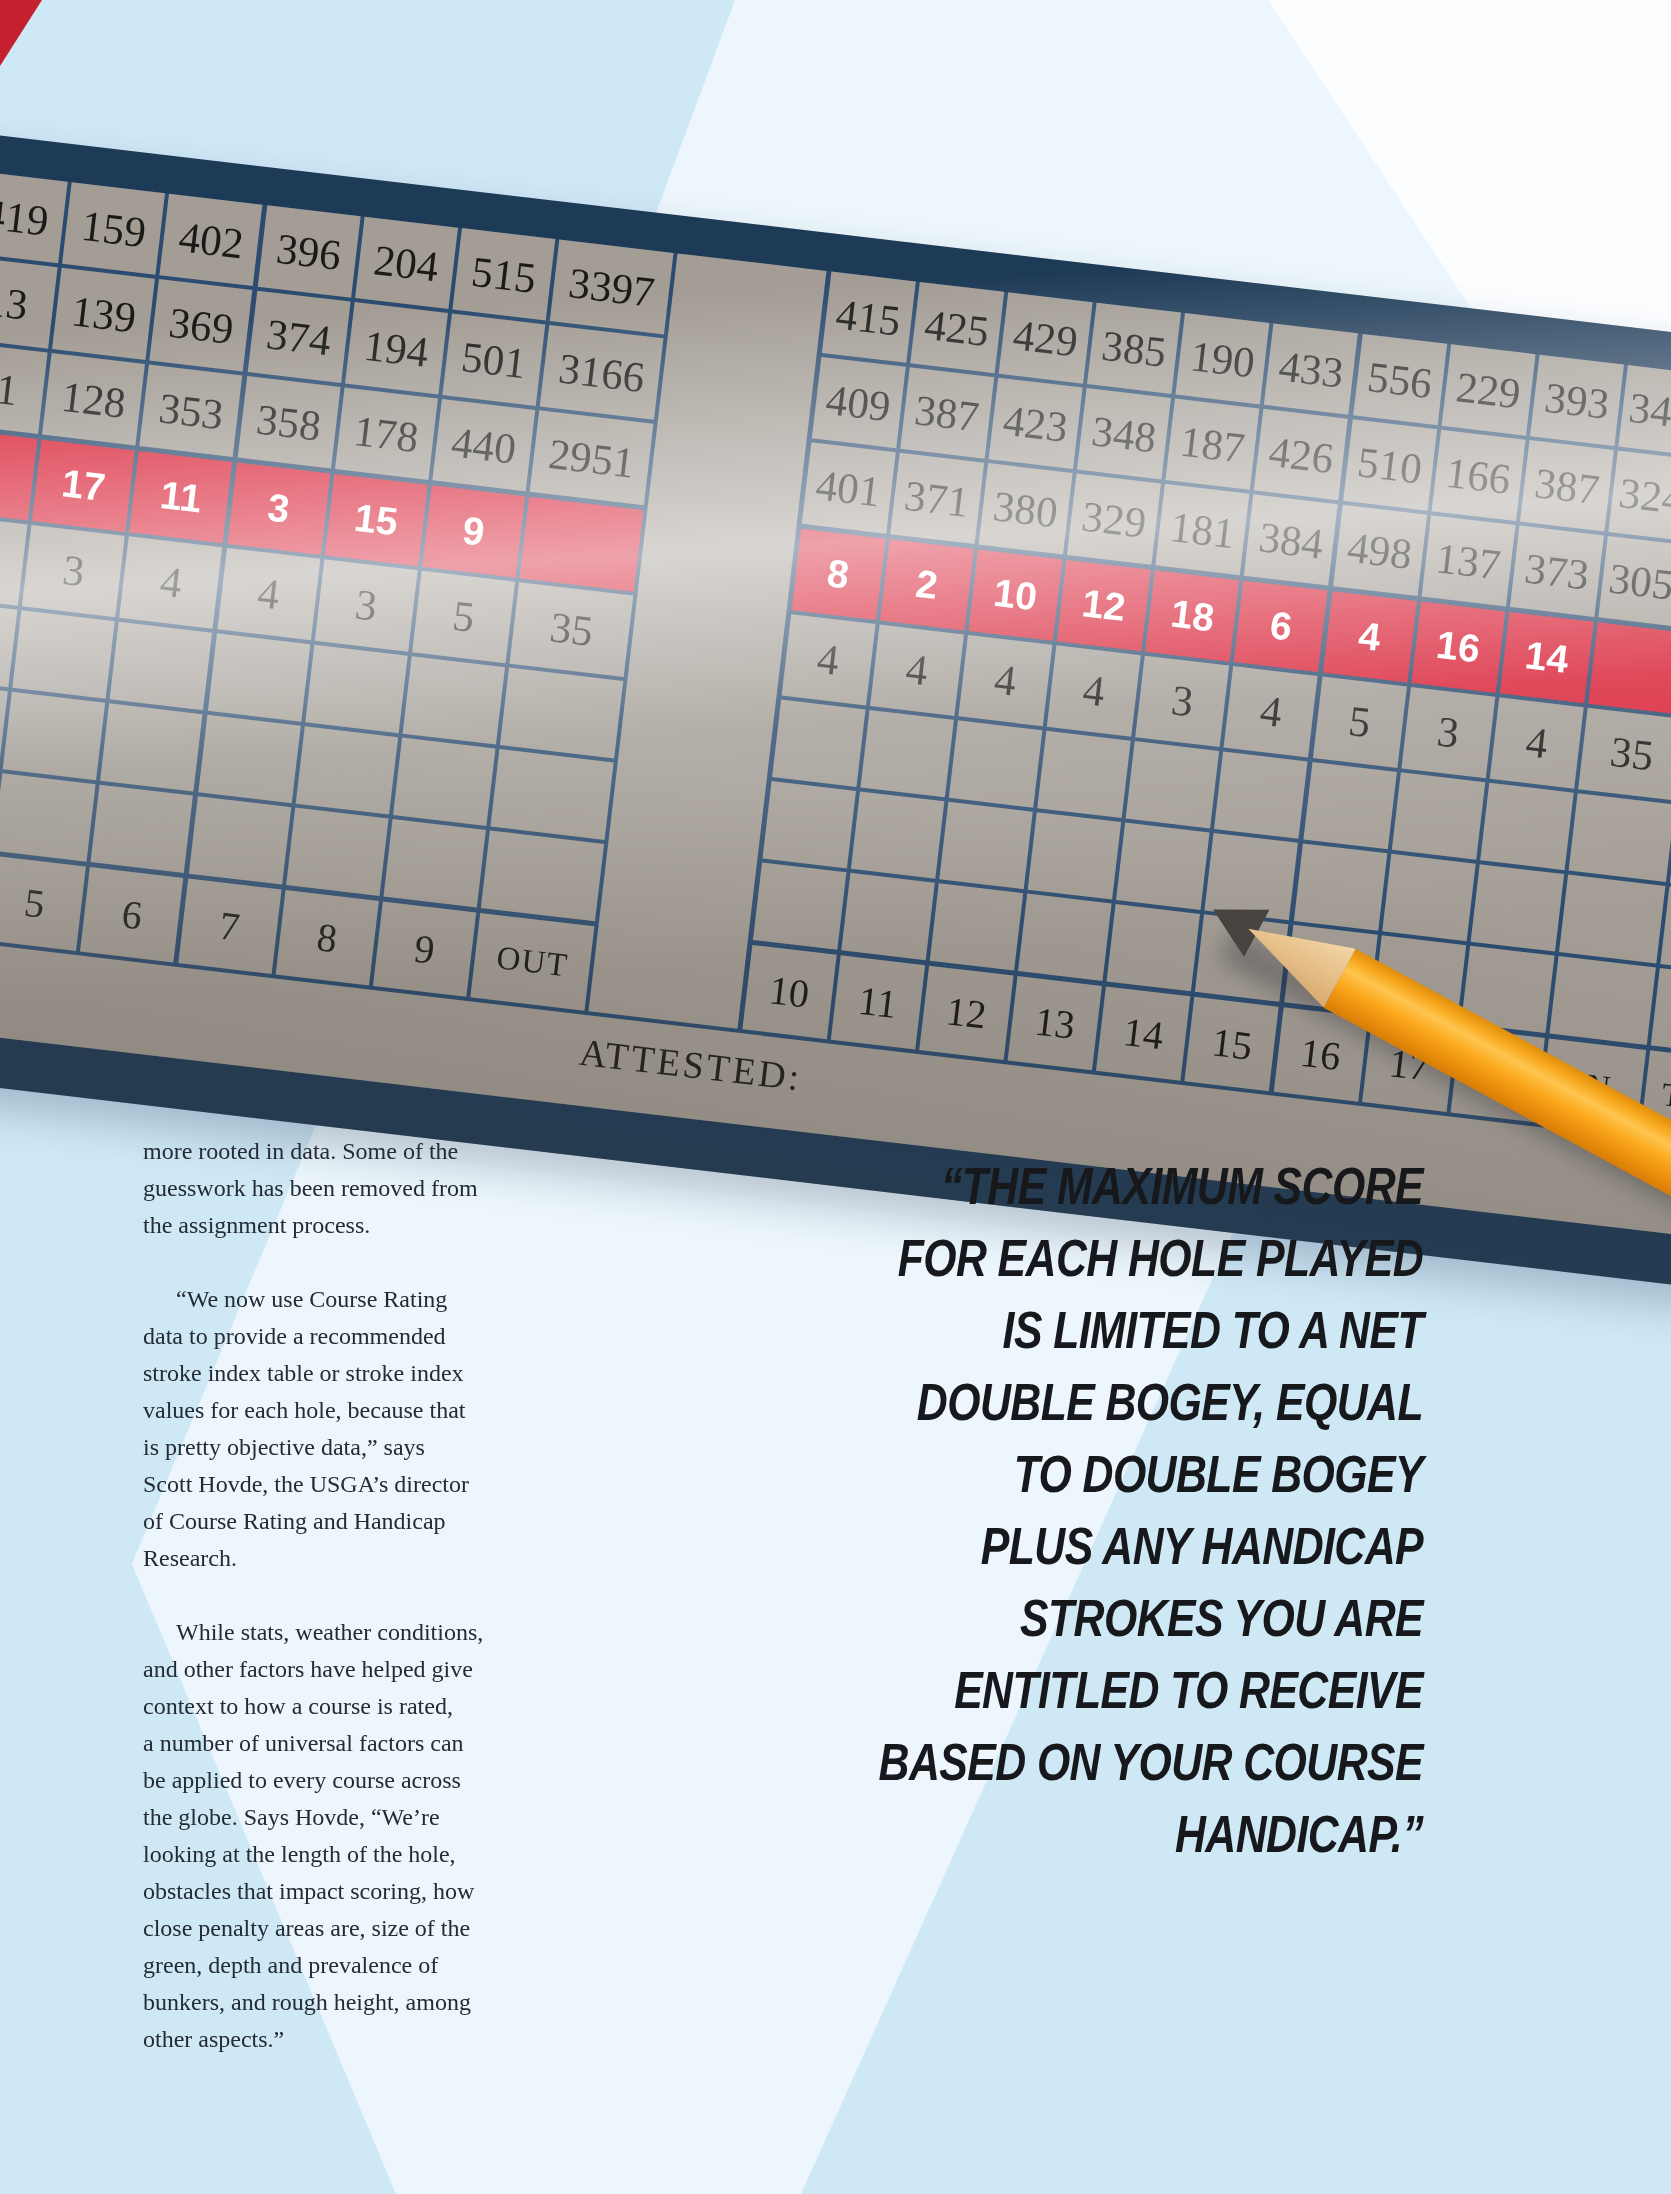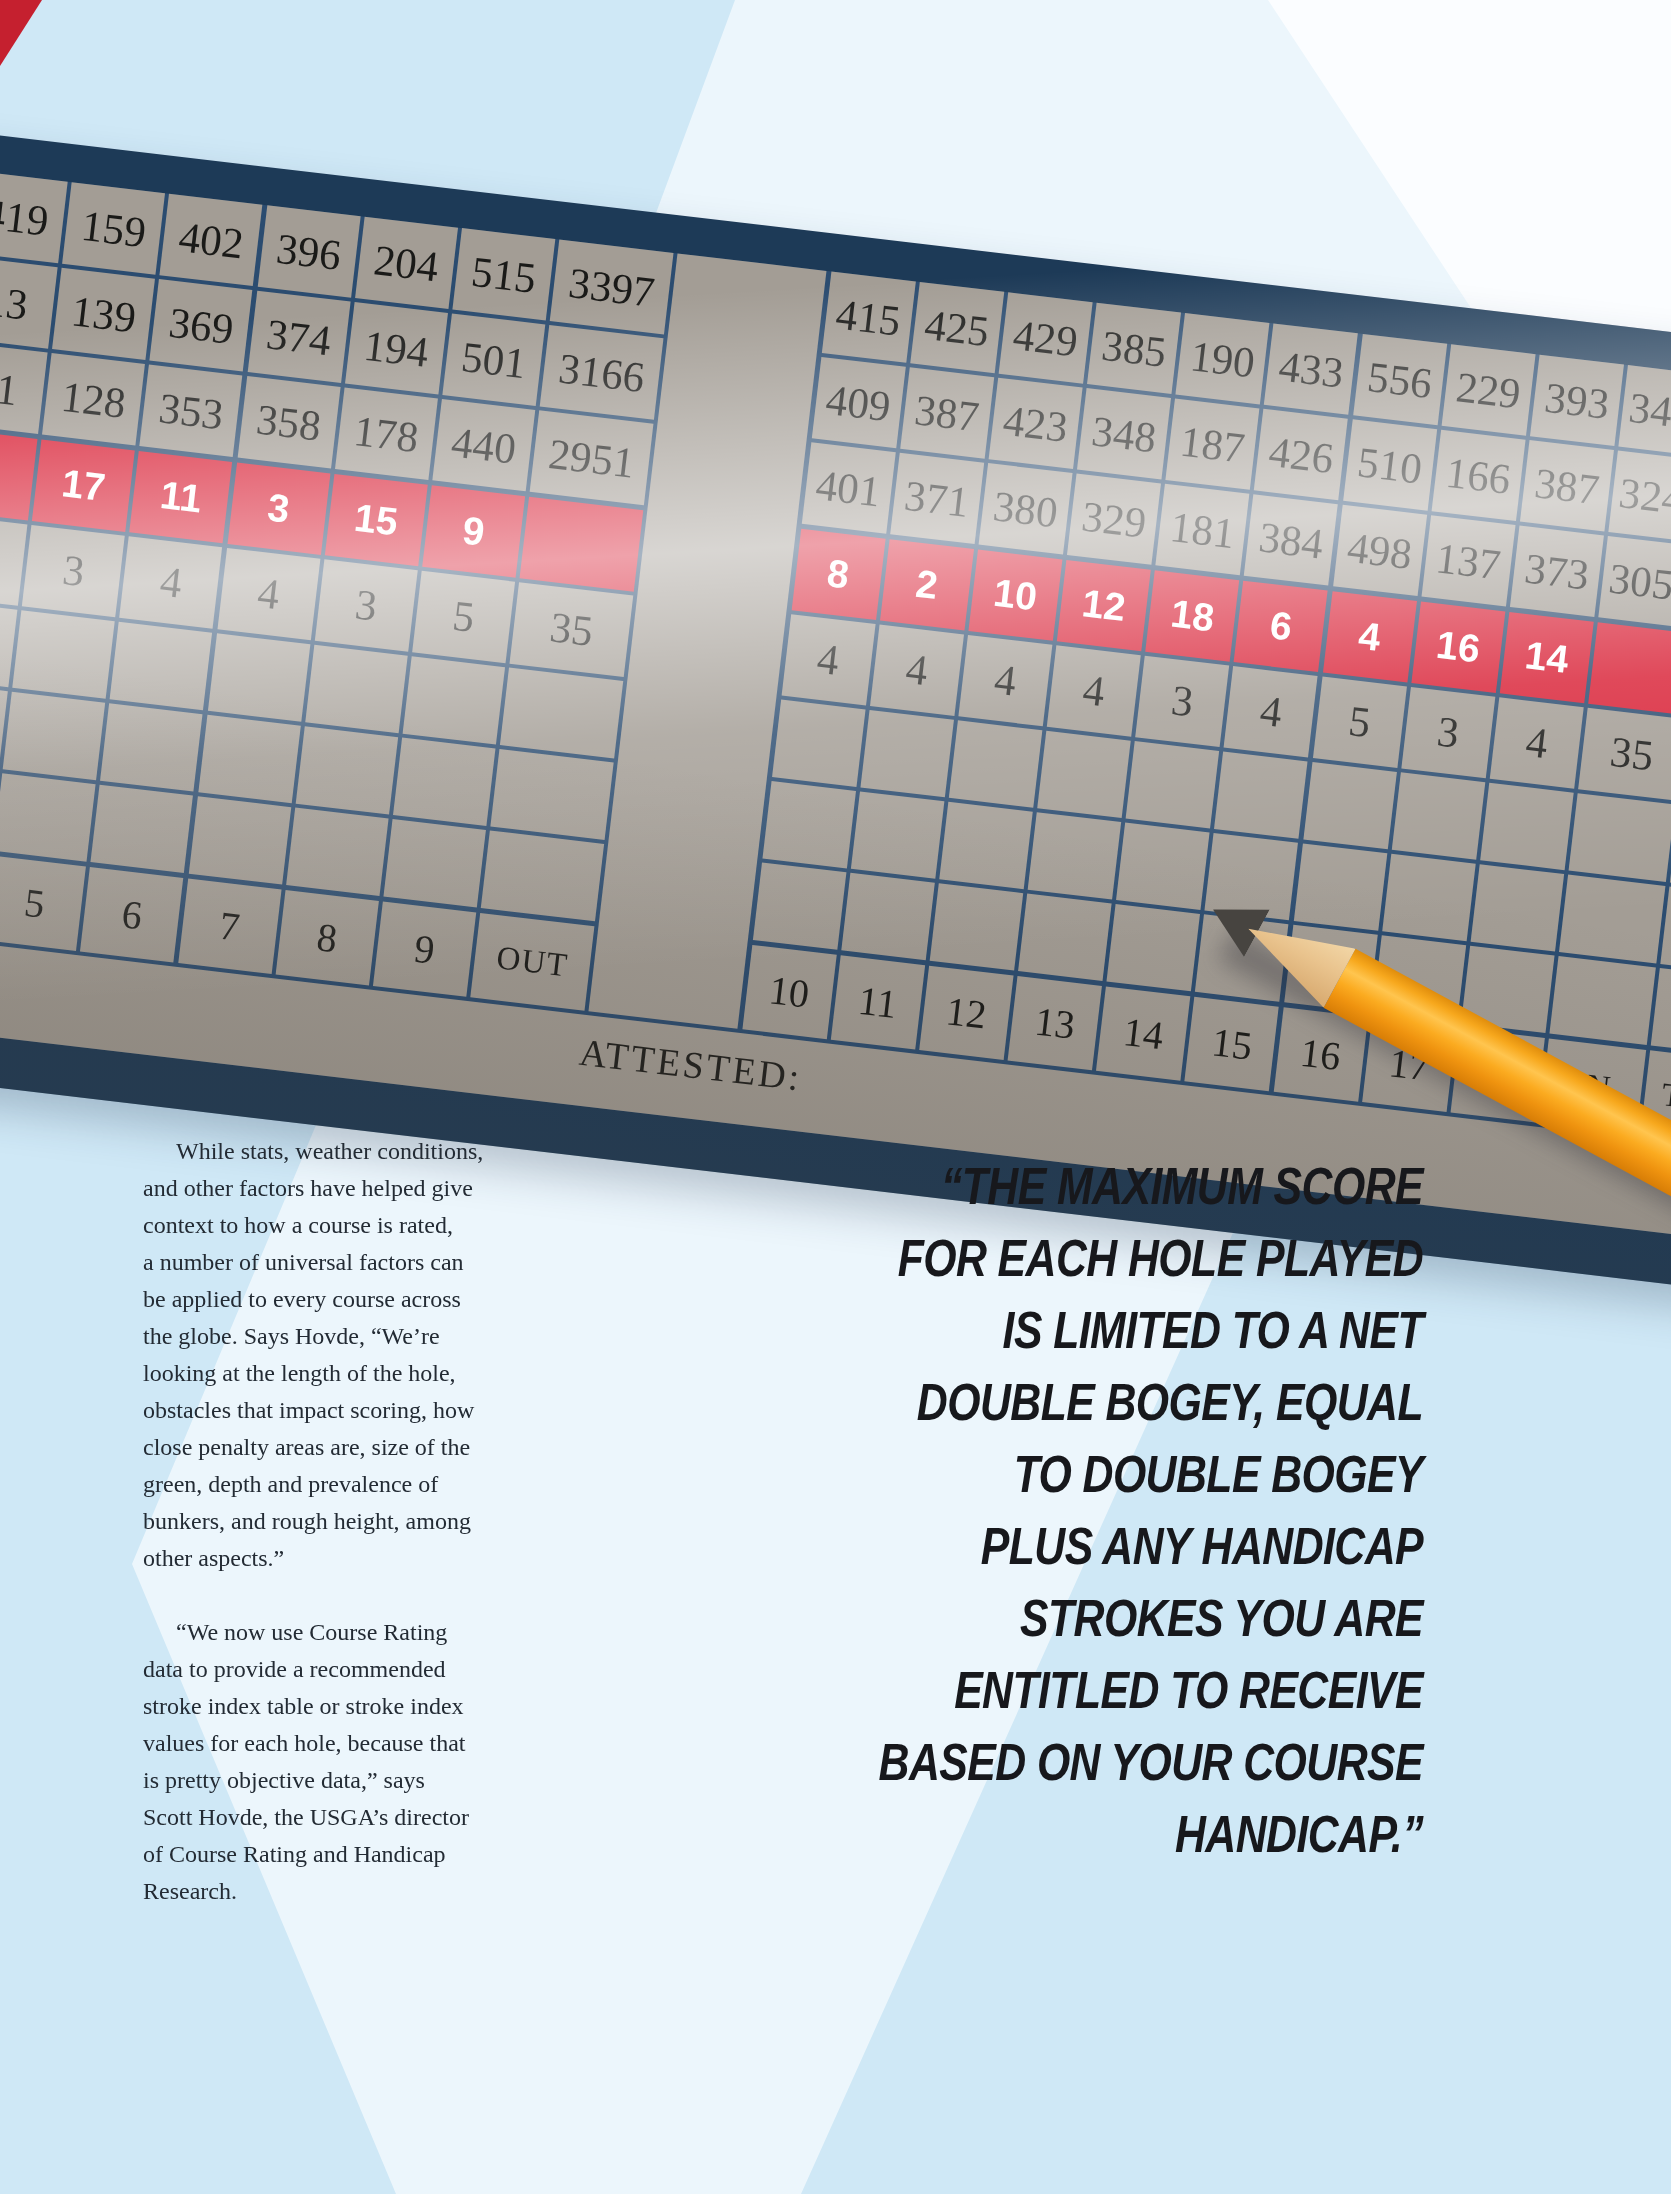--- a/index.html
+++ b/index.html
@@ -231,40 +231,43 @@
   </div>
 
   <div id="pencil-shadow"></div>
   <div id="pencil">
     <div class="graphite"></div>
     <div class="wood"></div>
     <div class="body"></div>
   </div>
 
   <div id="article">
+    <p>more rooted in data. Some of the
+guesswork has been removed from
+the assignment process.</p>
+    <p class="indent">“We now use Course Rating
+data to provide a recommended
+stroke index table or stroke index
+values for each hole, because that
+is pretty objective data,” says
+Scott Hovde, the USGA’s director
+of Course Rating and Handicap
+Research.</p>
     <p class="indent">While stats, weather conditions,
 and other factors have helped give
 context to how a course is rated,
 a number of universal factors can
 be applied to every course across
 the globe. Says Hovde, “We’re
 looking at the length of the hole,
 obstacles that impact scoring, how
 close penalty areas are, size of the
 green, depth and prevalence of
 bunkers, and rough height, among
 other aspects.”</p>
-    <p class="indent">“We now use Course Rating
-data to provide a recommended
-stroke index table or stroke index
-values for each hole, because that
-is pretty objective data,” says
-Scott Hovde, the USGA’s director
-of Course Rating and Handicap
-Research.</p>
   </div>
 
   <div id="pull-quote">“THE MAXIMUM SCORE
 FOR EACH HOLE PLAYED
 IS LIMITED TO A NET
 DOUBLE BOGEY, EQUAL
 TO DOUBLE BOGEY
 PLUS ANY HANDICAP
 STROKES YOU ARE
 ENTITLED TO RECEIVE

